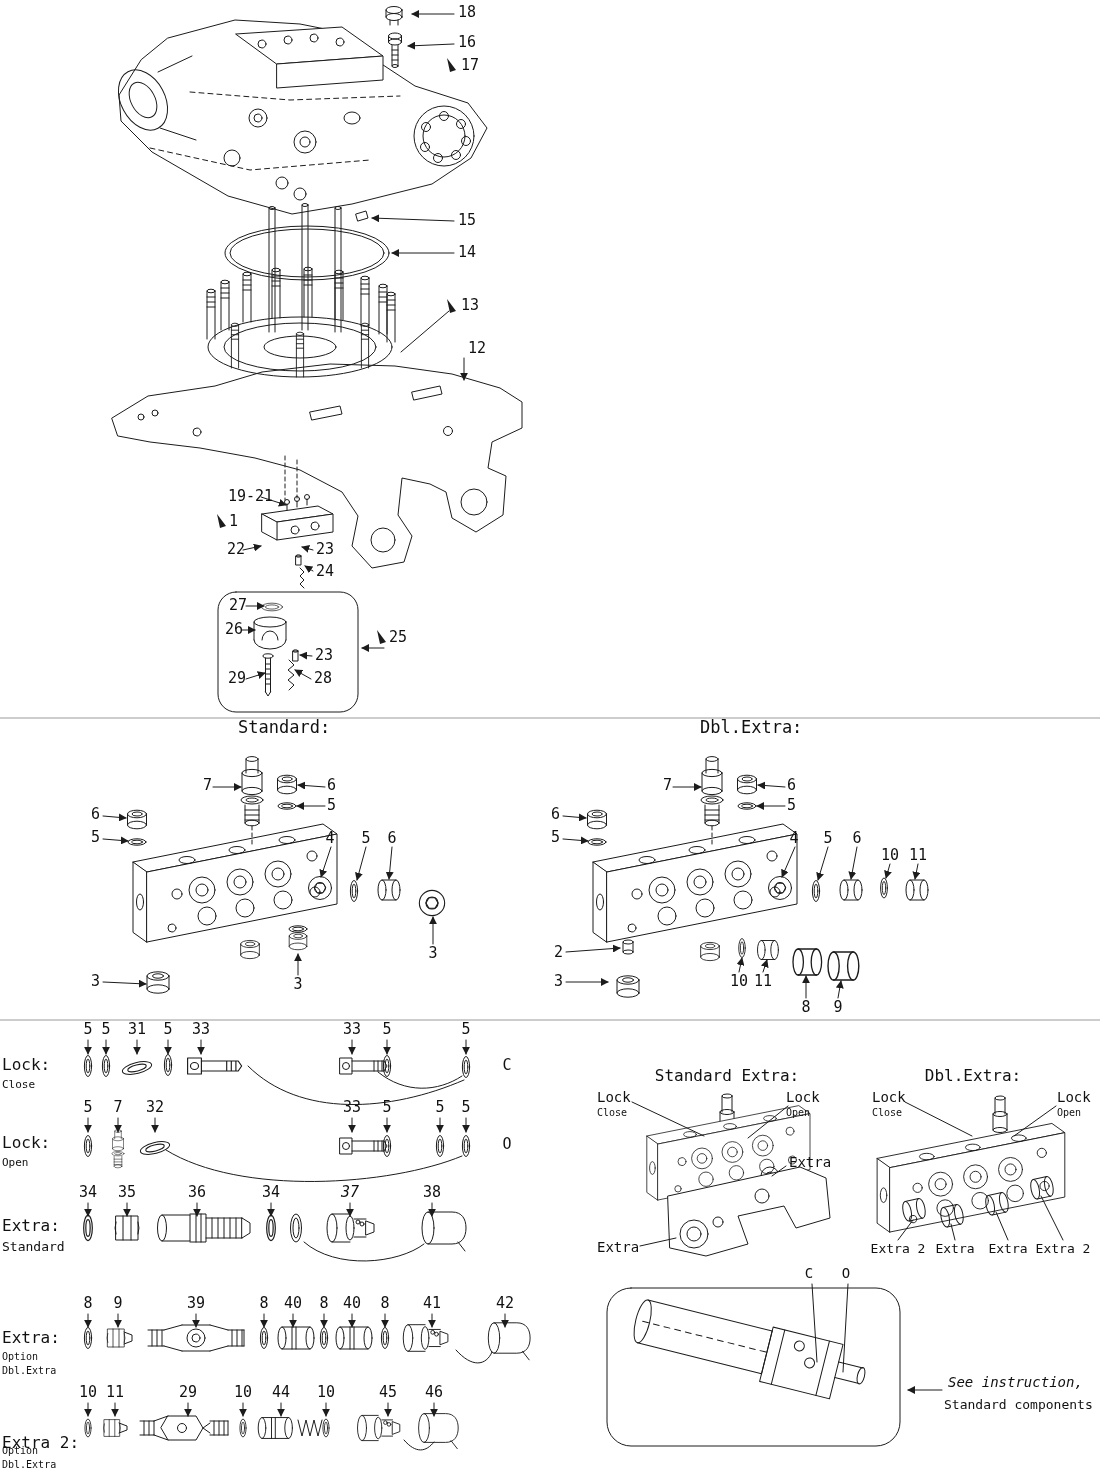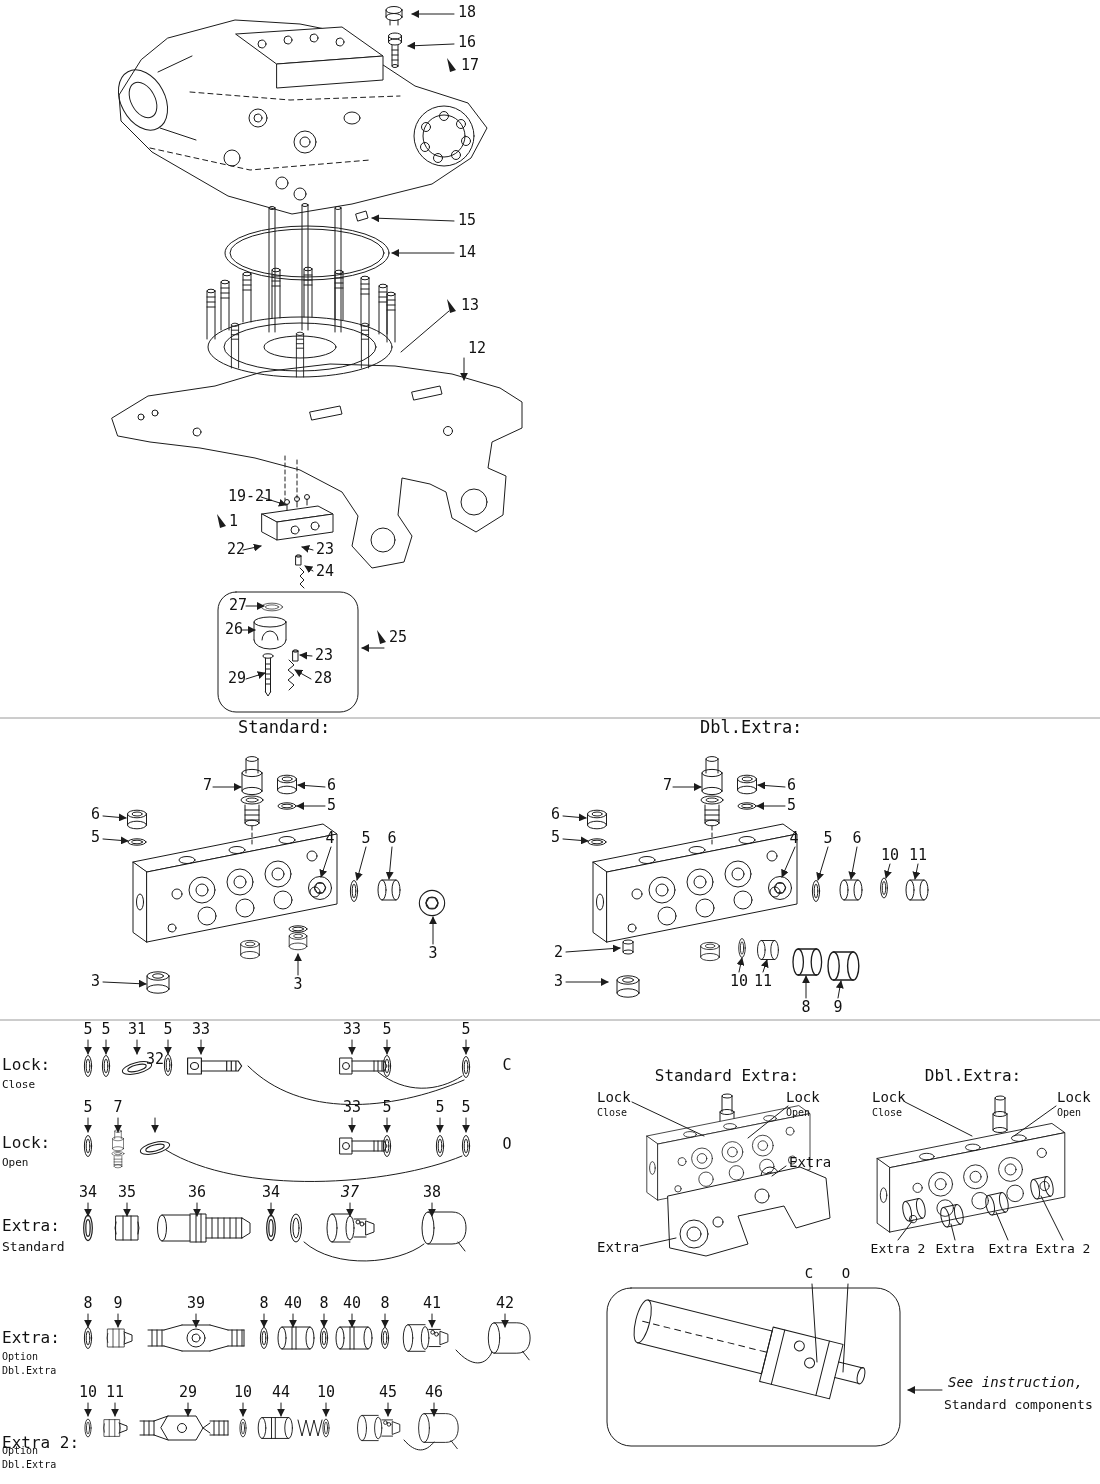--- a/index.html
+++ b/index.html
@@ -579,21 +579,21 @@
       <div class="lbl c" style="left: 168px; top: 1022px;">5</div>
       <div class="lbl c" style="left: 201px; top: 1022px;">33</div>
       <div class="lbl c" style="left: 352px; top: 1022px;">33</div>
       <div class="lbl c" style="left: 387px; top: 1022px;">5</div>
       <div class="lbl c" style="left: 466px; top: 1022px;">5</div>
       <div class="lbl c" style="left: 507px; top: 1058px;">C</div>
       <div class="lbl" style="left: 2px; top: 1057px; font-size: 16px;">Lock:</div>
       <div class="lbl" style="left: 2px; top: 1079px; font-size: 11px;">Close</div>
       <div class="lbl c" style="left: 88px; top: 1100px;">5</div>
       <div class="lbl c" style="left: 118px; top: 1100px;">7</div>
-      <div class="lbl c" style="left: 155px; top: 1052px;">32</div>
+      <div class="lbl c" style="left: 155px; top: 1100px;">32</div>
       <div class="lbl c" style="left: 352px; top: 1100px;">33</div>
       <div class="lbl c" style="left: 387px; top: 1100px;">5</div>
       <div class="lbl c" style="left: 440px; top: 1100px;">5</div>
       <div class="lbl c" style="left: 466px; top: 1100px;">5</div>
       <div class="lbl c" style="left: 507px; top: 1137px;">O</div>
       <div class="lbl" style="left: 2px; top: 1135px; font-size: 16px;">Lock:</div>
       <div class="lbl" style="left: 2px; top: 1157px; font-size: 11px;">Open</div>
       <div class="lbl c" style="left: 88px; top: 1185px;">34</div>
       <div class="lbl c" style="left: 127px; top: 1185px;">35</div>
       <div class="lbl c" style="left: 197px; top: 1185px;">36</div>

